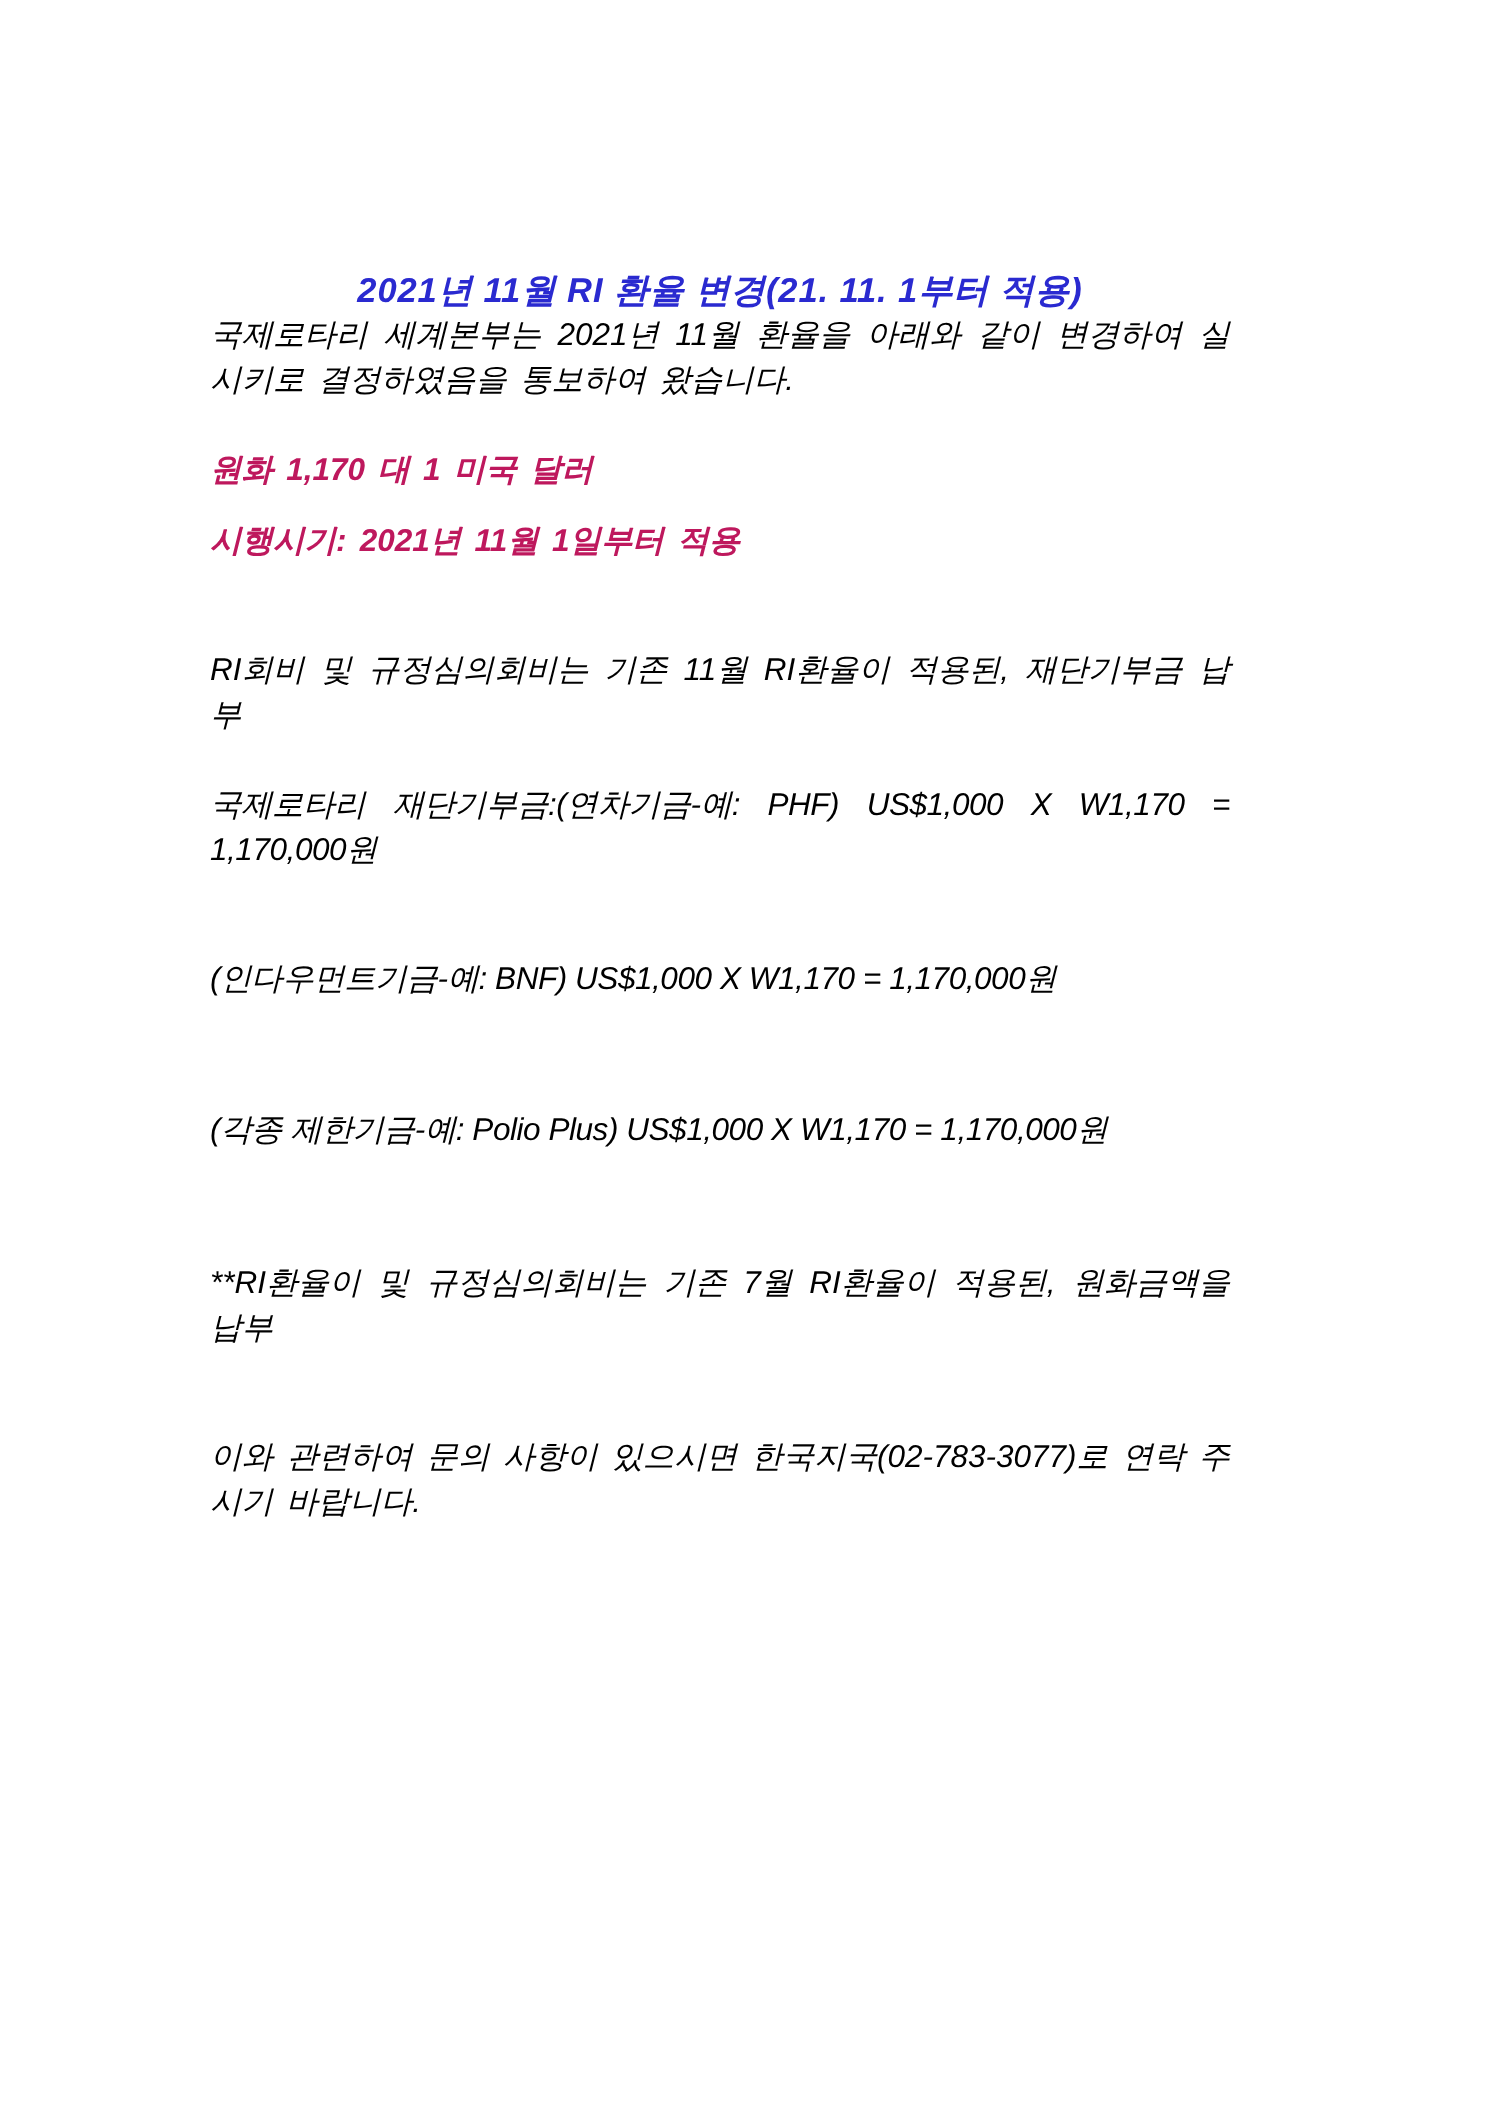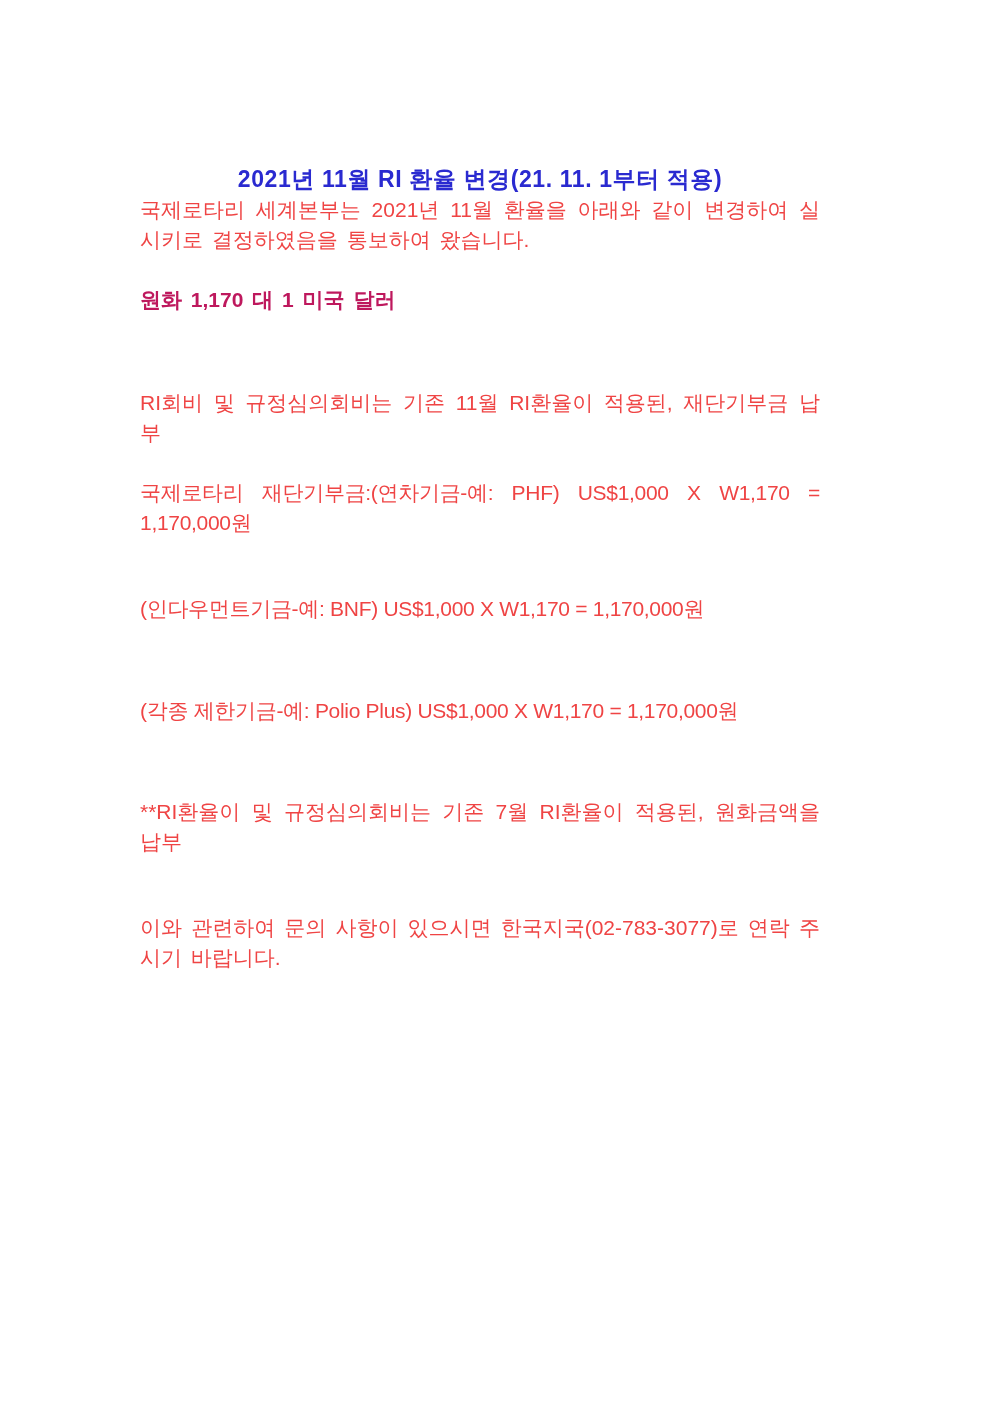--- a/index.html
+++ b/index.html
@@ -12,35 +12,36 @@
     height: 1403px;
     font-family: "Liberation Sans", sans-serif;
     color: #3a3a3a;
     overflow: hidden;
   }
   .page {
     position: relative;
     width: 960px;
     height: 1403px;
     box-sizing: border-box;
-    padding: 4px 140px;
+    padding: 18px 140px;
+    font-style: italic;
   }
   .doc-title {
     margin: 0;
     padding-top: 160px;
     text-align: center;
     font-size: 23px;
     font-weight: bold;
     color: #2a2ad0;
     letter-spacing: 0.6px;
   }
   .para {
     font-size: 21px;
     line-height: 1.42;
-    color: #ef4444;
+    color: #000000;
     text-align: justify;
     text-justify: inter-word;
     word-spacing: 3px;
   }
   .para.tight {
     word-spacing: 0px;
     letter-spacing: -0.3px;
   }
   .highlight {
     color: #be185d;
@@ -62,20 +63,21 @@
   <h1 class="doc-title">2021년 11월 RI 환율 변경(21. 11. 1부터 적용)</h1>
 
   <p class="para intro block">국제로타리 세계본부는 2021년 11월 환율을 아래와 같이 변경하여 실시키로 결정하였음을 통보하여 왔습니다.</p>
 
   <div class="spacer-md"></div>
 
   <p class="para highlight block">원화 1,170 대 1 미국 달러</p>
 
   <div class="spacer-sm"></div>
 
+  <p class="para highlight block">시행시기: 2021년 11월 1일부터 적용</p>
 
   <div class="spacer-lg"></div>
 
   <p class="para block">RI회비 및 규정심의회비는 기존 11월 RI환율이 적용된, 재단기부금 납부</p>
 
   <div class="spacer-md"></div>
 
   <p class="para tight block">국제로타리 재단기부금:(연차기금-예: PHF) US$1,000 X W1,170 = 1,170,000원</p>
 
   <div class="spacer-lg"></div>

